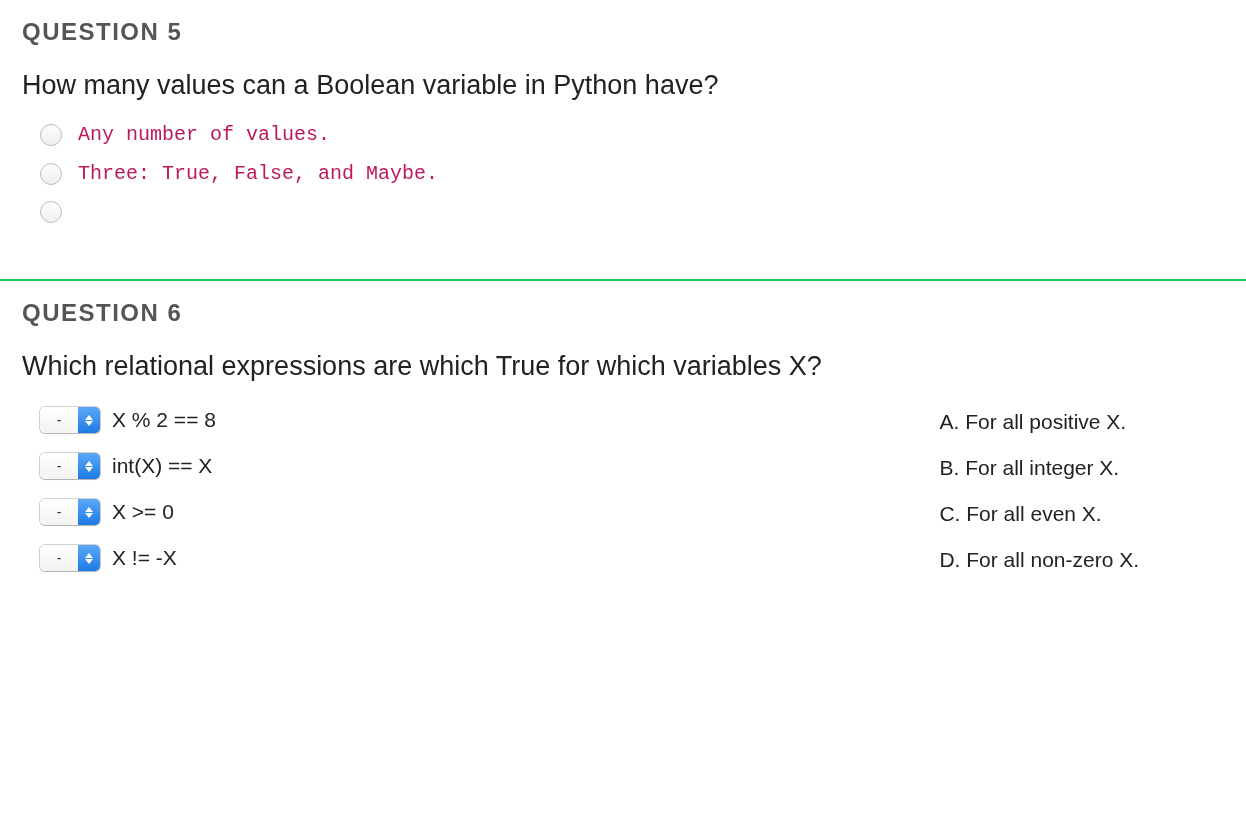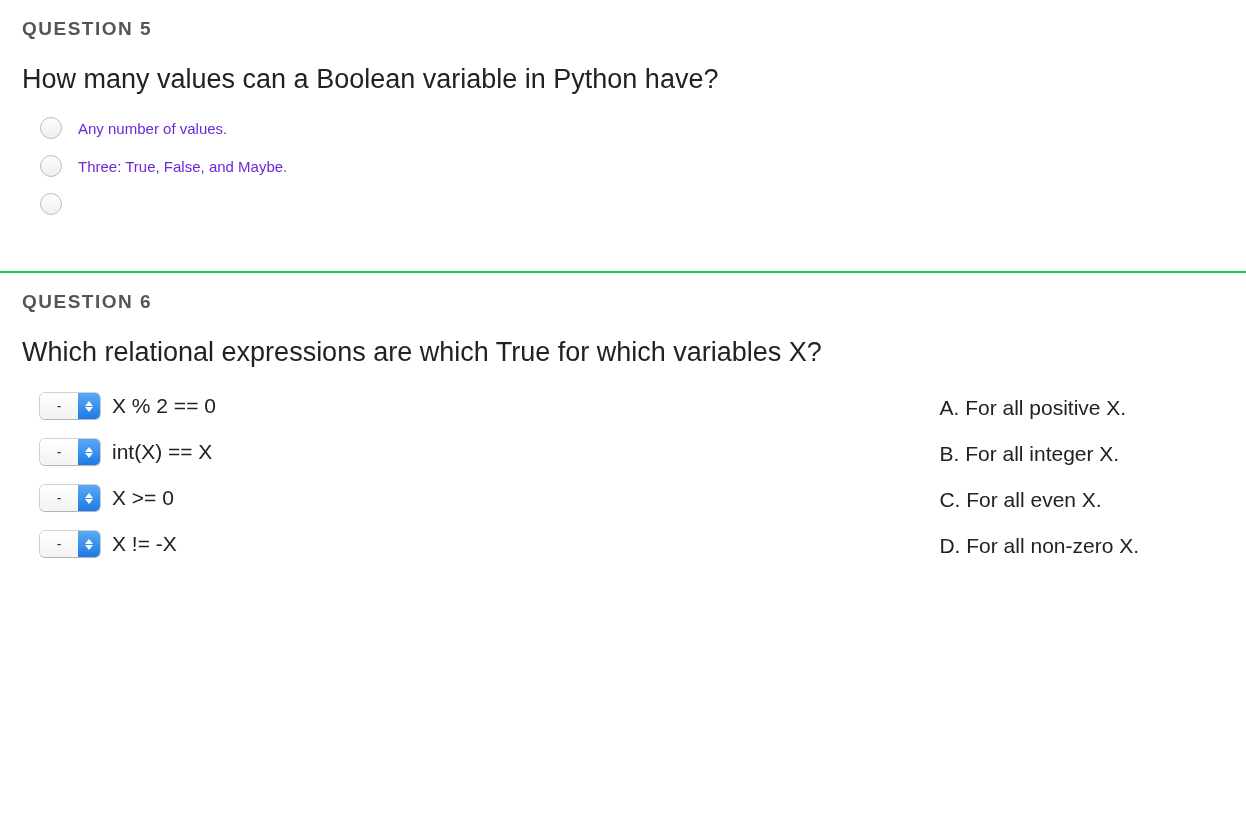--- a/index.html
+++ b/index.html
@@ -12,21 +12,21 @@
     background: #fff;
     width: 1246px;
   }
   .question-block {
     padding: 18px 22px 40px 22px;
   }
   .question-block + .question-block {
     border-top: 2px solid #22c55e;
   }
   .question-title {
-    font-size: 19px;
+    font-size: 24px;
     font-weight: 700;
     letter-spacing: 1.5px;
     color: #555;
     margin: 0 0 24px 0;
     text-transform: uppercase;
   }
   .question-prompt {
     font-size: 27px;
     margin: 0 0 22px 0;
     color: #222;
@@ -40,22 +40,23 @@
     width: 22px;
     height: 22px;
     border-radius: 50%;
     border: 1px solid #bdbdbd;
     background: linear-gradient(#fdfdfd, #efefef);
     margin-right: 16px;
     flex-shrink: 0;
     cursor: pointer;
   }
   .radio-label {
-    font-size: 15px;
-    color: #6d28d9;
+    font-size: 20px;
+    color: #be185d;
+    font-family: Liberation Mono, monospace;
   }
   .matching-area {
     display: flex;
     gap: 40px;
   }
   .match-left {
     flex: 0 0 73%;
   }
   .match-right {
     flex: 0 0 27%;
@@ -145,21 +146,21 @@
     <div class="match-left">
 
       <div class="match-row">
         <span class="select-widget">
           <span class="select-value">-</span>
           <span class="select-stepper">
             <span class="chev up"></span>
             <span class="chev down"></span>
           </span>
         </span>
-        <span class="match-expr">X % 2 == 0</span>
+        <span class="match-expr">X % 2 == 8</span>
       </div>
 
       <div class="match-row">
         <span class="select-widget">
           <span class="select-value">-</span>
           <span class="select-stepper">
             <span class="chev up"></span>
             <span class="chev down"></span>
           </span>
         </span>

